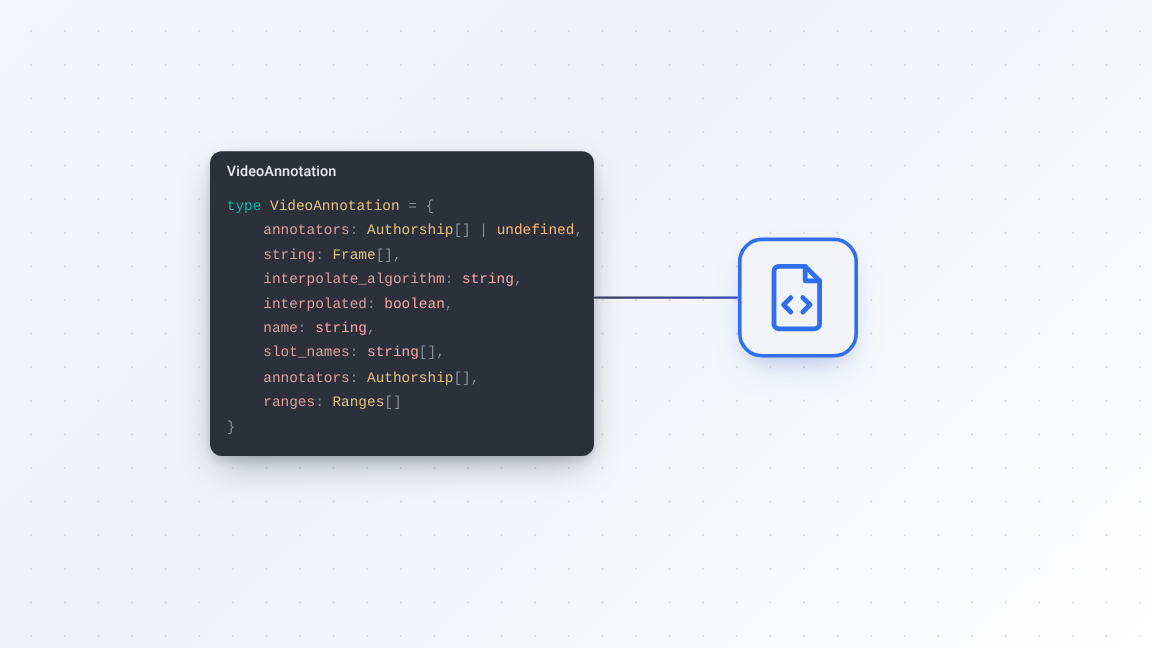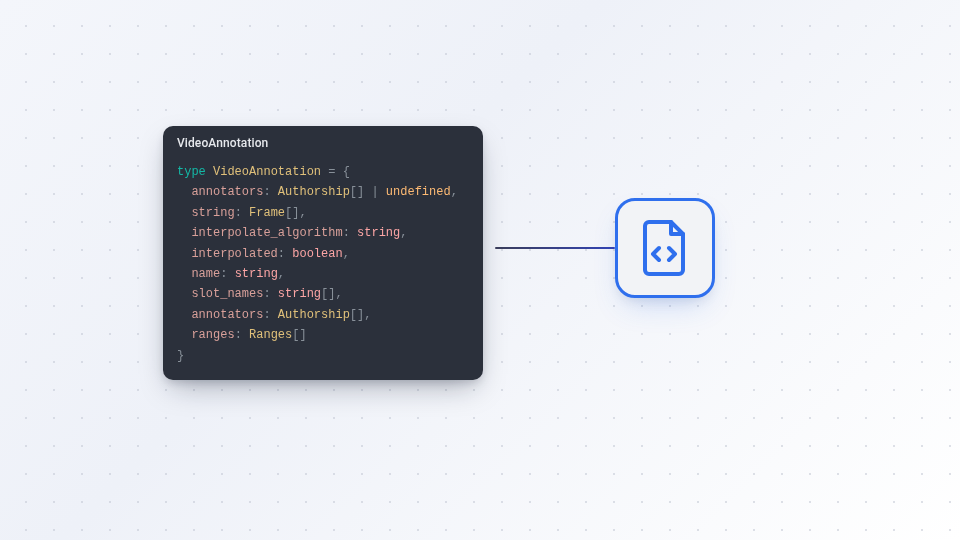--- a/index.html
+++ b/index.html
@@ -22,21 +22,21 @@
   }
 
   .canvas {
     position: absolute;
     inset: 0;
   }
 
   
   .code-card {
     position: absolute;
-    left: 163px;
+    left: 175px;
     top: 126px;
     width: 320px;
     background: #2b303b;
     border-radius: 10px;
     box-shadow: 0 12px 30px -8px rgba(15,23,42,0.35), 0 4px 10px -2px rgba(15,23,42,0.18);
     overflow: hidden;
   }
   .code-card-header {
     padding: 10px 14px 8px 14px;
     font-size: 12px;
@@ -51,21 +51,21 @@
     line-height: 1.7;
     color: #cfd3dc;
     white-space: pre;
   }
 
   
   .tok-kw     { color: #14b8a6; }   
   .tok-type   { color: #e0c07a; }   
   .tok-str    { color: #fca5a5; }   
   .tok-punct  { color: #889099; }   
-  .tok-field  { color: #d9a09a; }   
+  .tok-field  { color: #d9a09a; margin-left: 16px; }   
   .tok-undef  { color: #fdba74; }
 
   
   .connector {
     position: absolute;
     top: 247px;
     left: 495px;  
     width: 120px; 
     height: 2px;
     background: linear-gradient(90deg, #3a3d5a 0%, #3344b5 100%);

